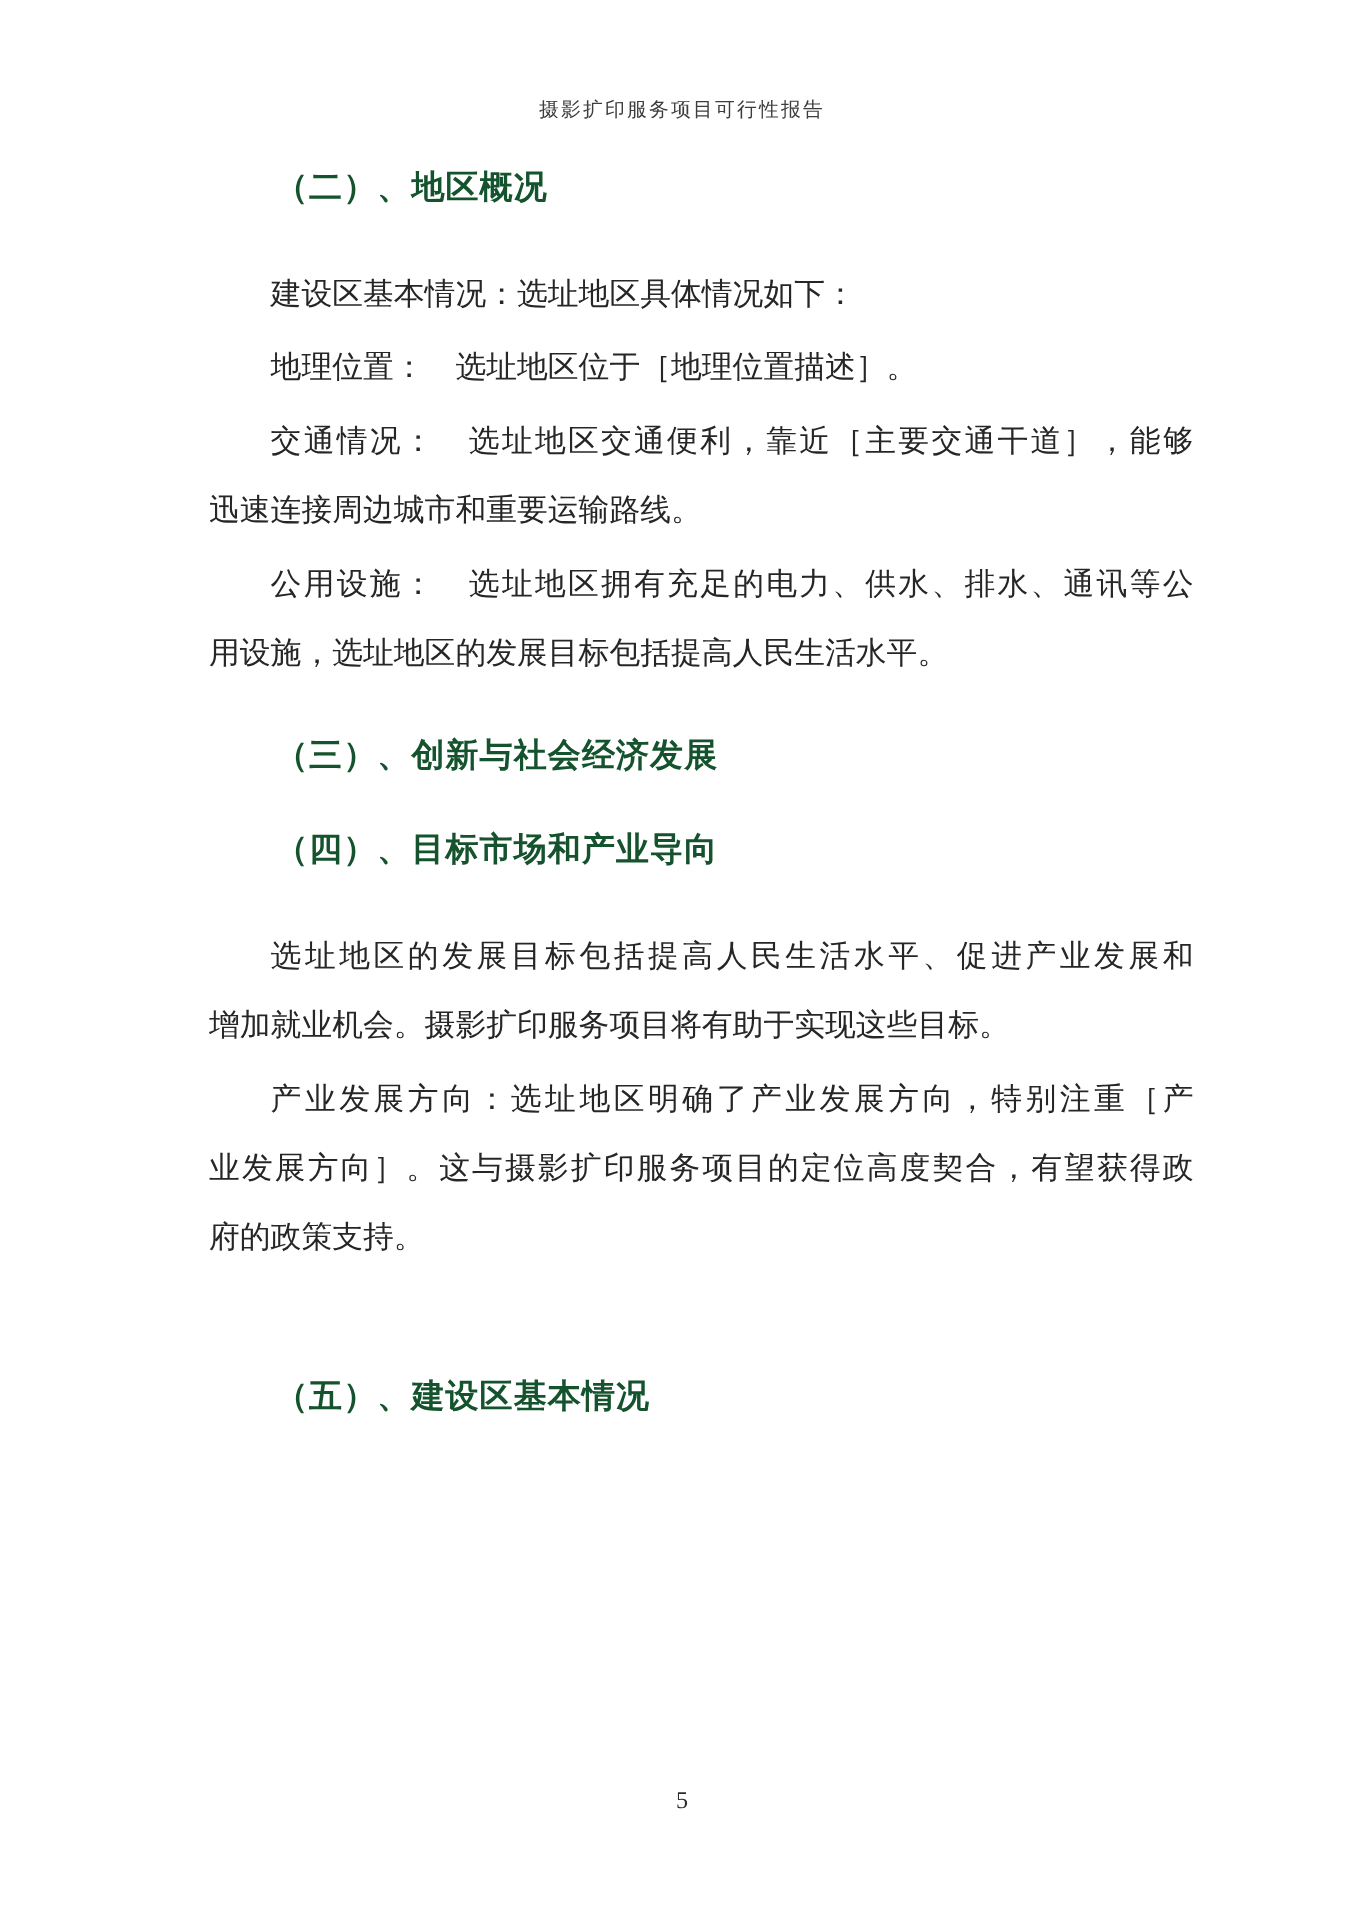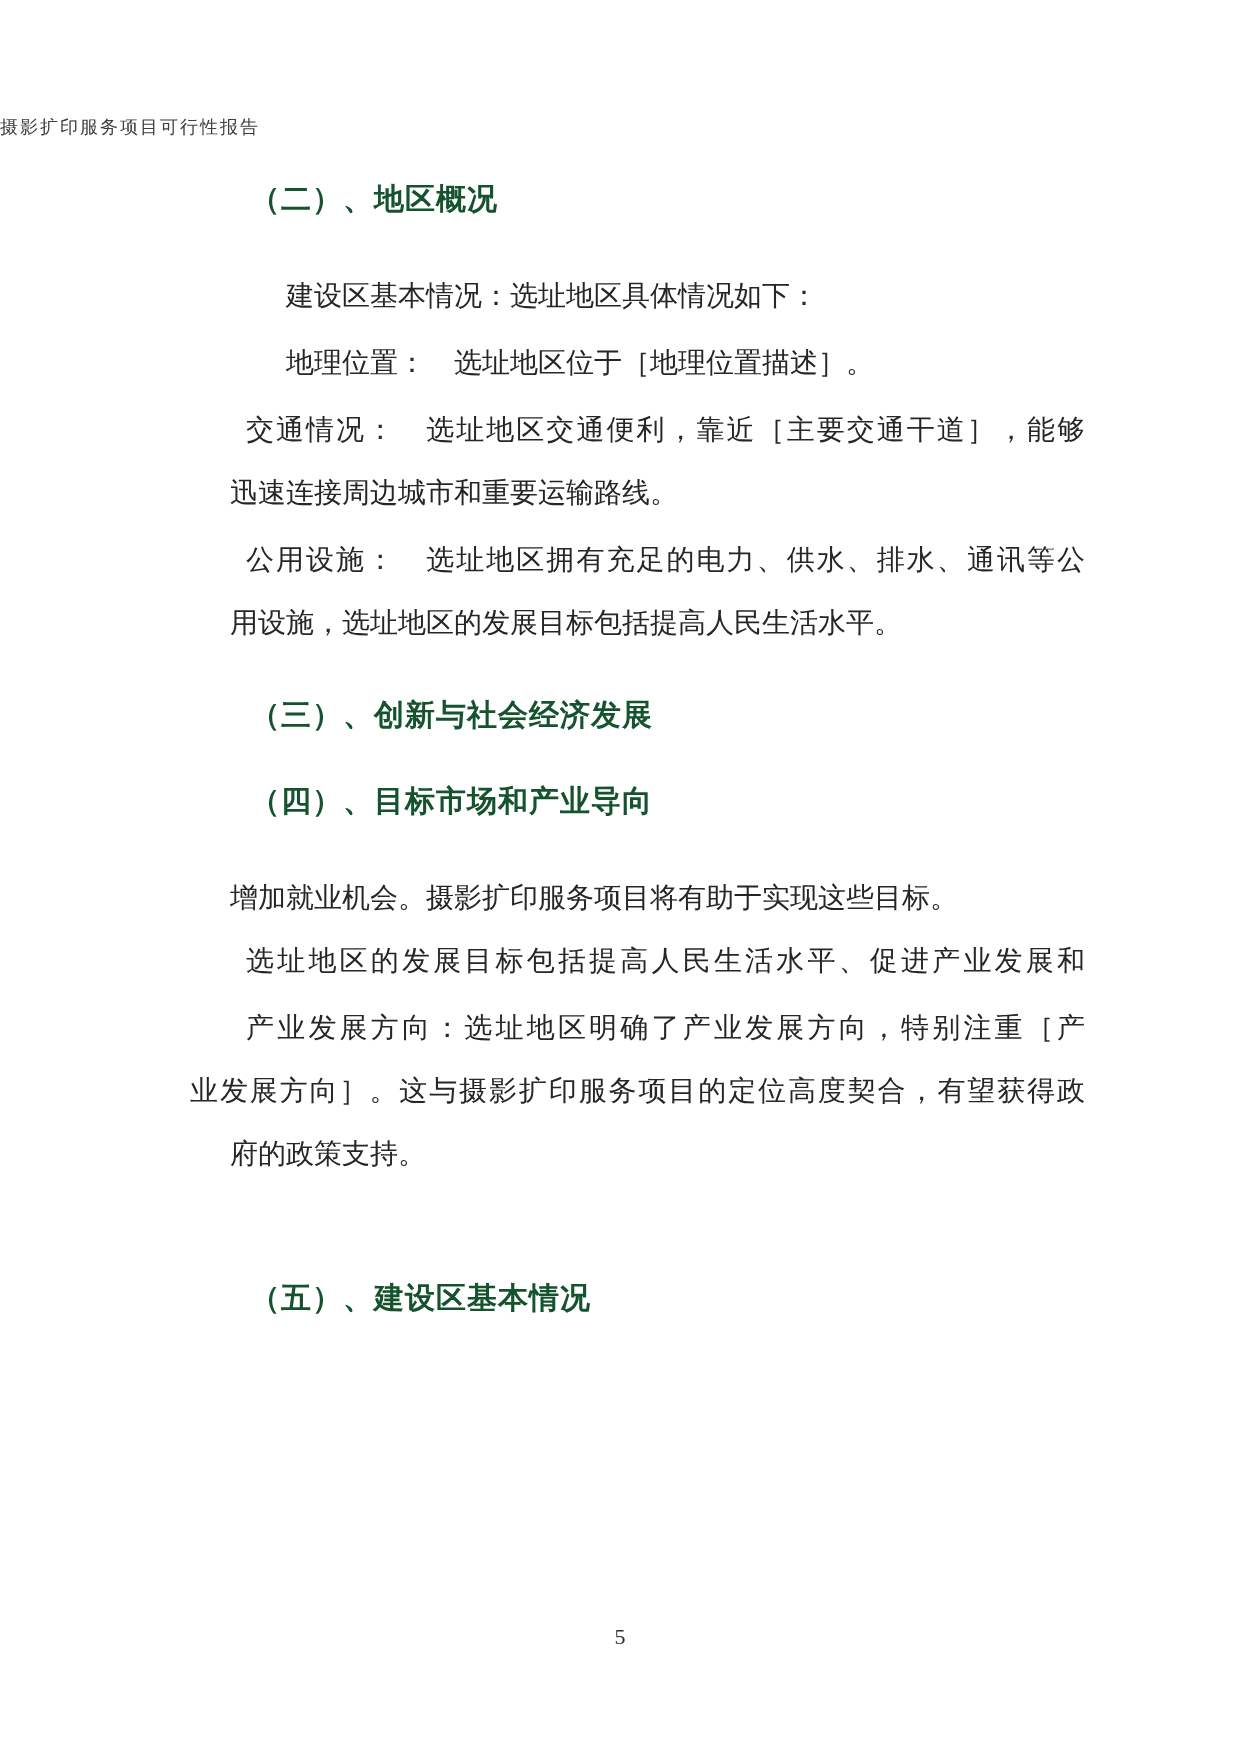--- a/index.html
+++ b/index.html
@@ -6,23 +6,24 @@
   .page {
     position: relative;
     width: 1240px;
     height: 1753px;
     background: #ffffff;
     overflow: hidden;
     font-family: "Liberation Serif", "DejaVu Serif", serif;
     color: #262626;
   }
   .doc-header {
-    padding-top: 116px;
+    padding-top: 88px;
     height: 22px;
     line-height: 22px;
+    text-align: center;
     font-size: 18px;
     letter-spacing: 2px;
     color: #3d3d3d;
   }
   .content {
     margin: 0 155px 0 190px; 
     font-size: 28px;
   }
   .sec-heading {
     margin: 40px 0 44px 0;
@@ -33,21 +34,21 @@
     text-indent: 2em;
     letter-spacing: 1px;
   }
   .sec-heading.gap-before { margin-top: 92px; }
   .para { margin: 0 0 4px 0; }
   .line {
     line-height: 63px;
     text-align: justify;
     text-align-last: justify;
   }
-  .line.last { text-align: left; text-align-last: left; margin-left: 40px; }
+  .line.last { text-align: left; text-align-last: left; }
   .line.indent { text-indent: 2em; }
   .page-number {
     position: absolute;
     top: 1622px;
     left: 0;
     width: 100%;
     height: 30px;
     line-height: 30px;
     text-align: center;
     font-size: 22px;
@@ -81,22 +82,22 @@
       </div>
     </section>
 
     <section>
       <h2 class="sec-heading">（三）、创新与社会经济发展</h2>
     </section>
 
     <section>
       <h2 class="sec-heading">（四）、目标市场和产业导向</h2>
       <div class="para">
+        <div class="line indent">选址地区的发展目标包括提高人民生活水平、促进产业发展和</div>
         <div class="line last">增加就业机会。摄影扩印服务项目将有助于实现这些目标。</div>
-        <div class="line indent">选址地区的发展目标包括提高人民生活水平、促进产业发展和</div>
       </div>
       <div class="para">
         <div class="line indent">产业发展方向：选址地区明确了产业发展方向，特别注重［产</div>
         <div class="line">业发展方向］。这与摄影扩印服务项目的定位高度契合，有望获得政</div>
         <div class="line last">府的政策支持。</div>
       </div>
     </section>
 
     <section>
       <h2 class="sec-heading gap-before">（五）、建设区基本情况</h2>

